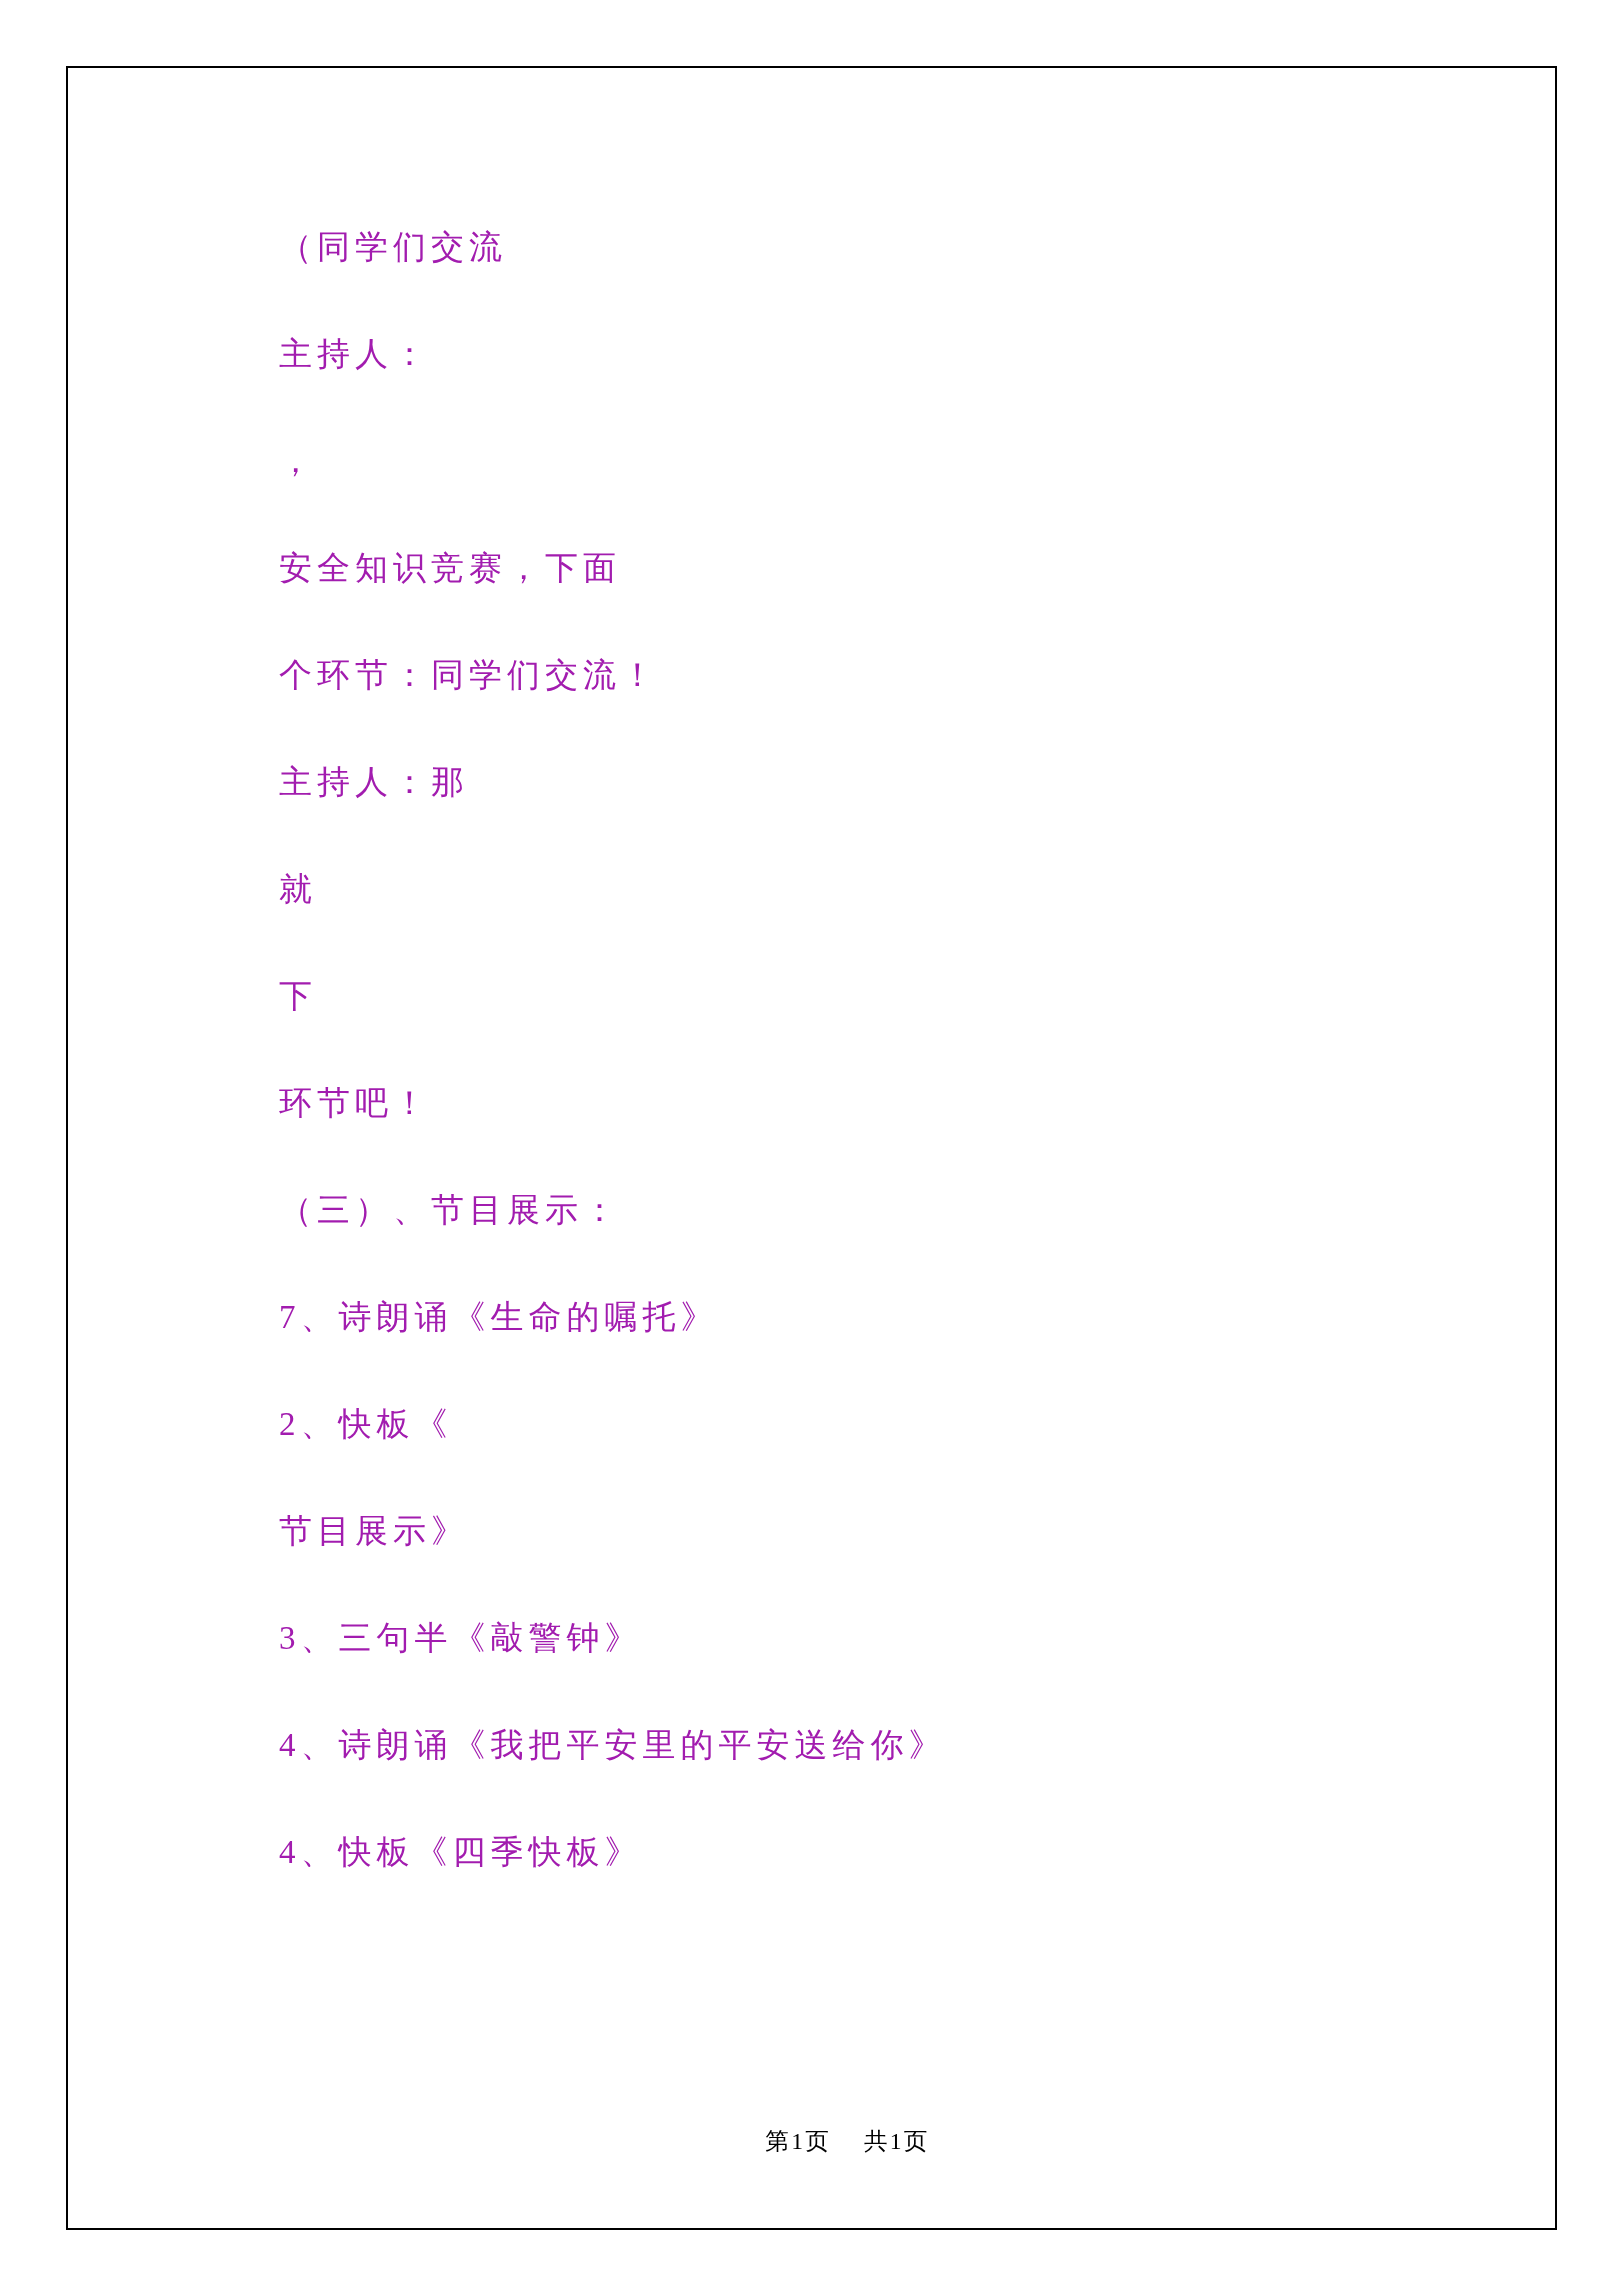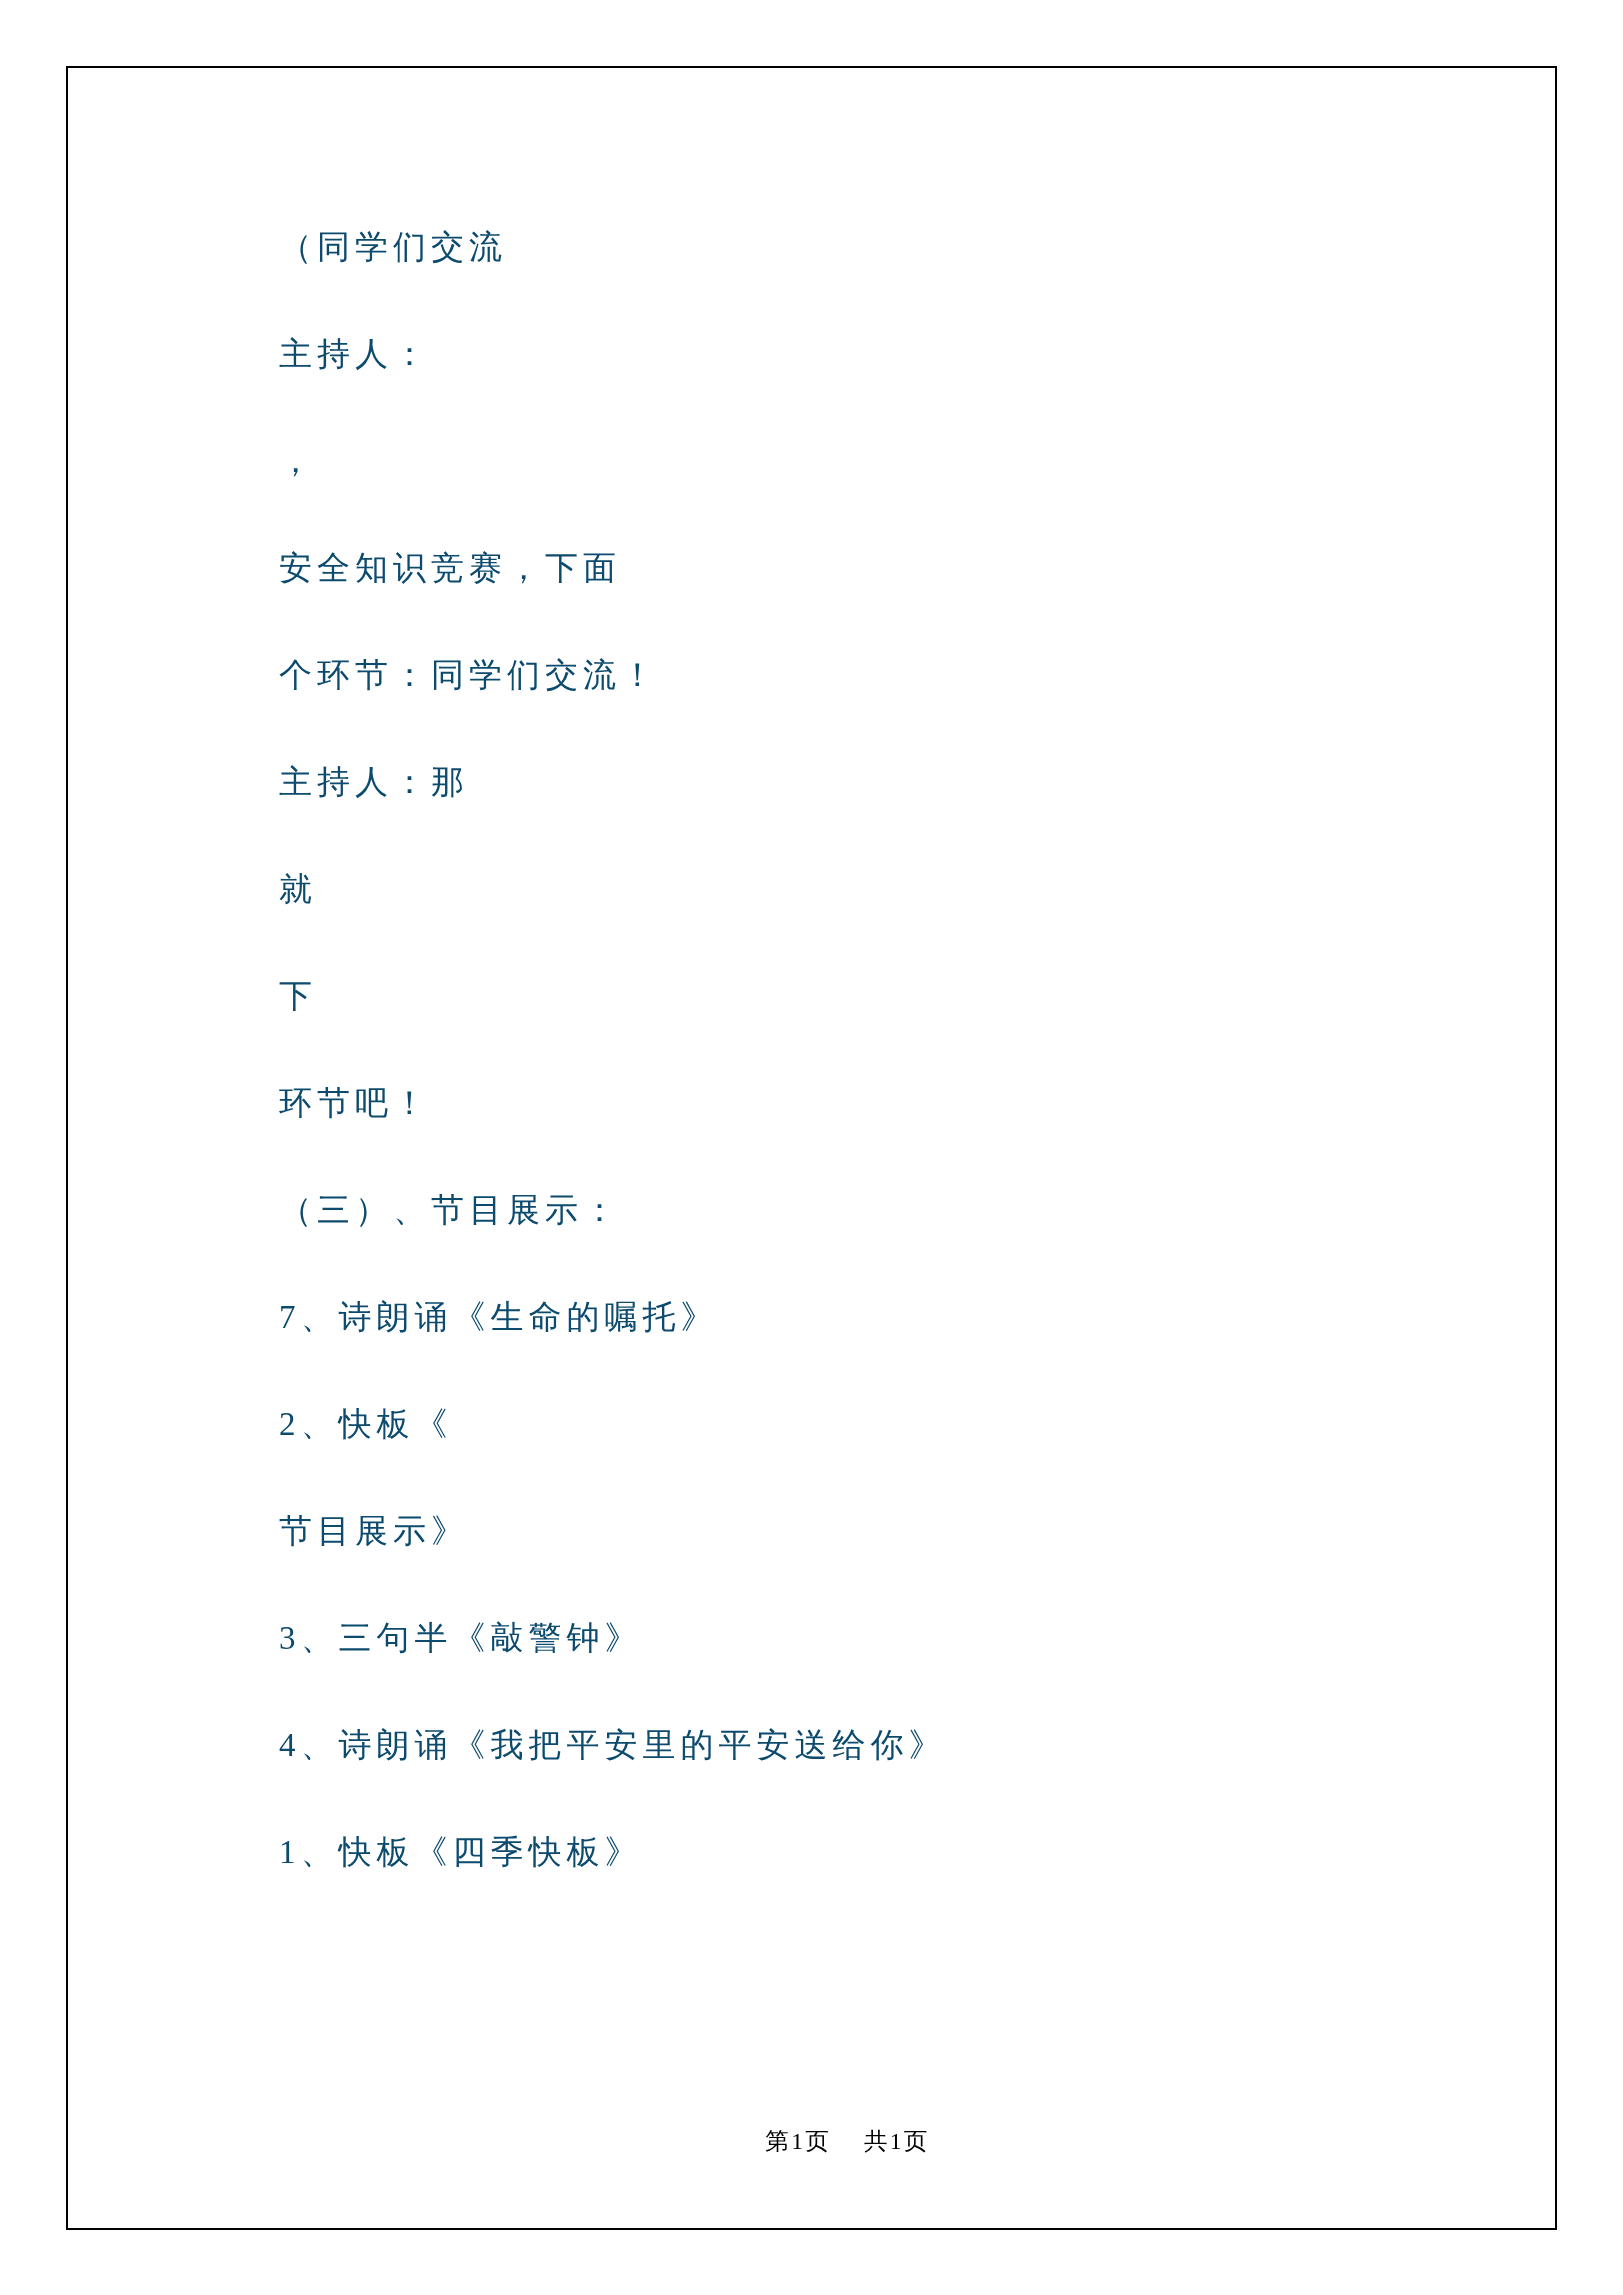--- a/index.html
+++ b/index.html
@@ -30,21 +30,21 @@
     top: 194px;
     width: 1178px;
   }
   .doc-line {
     margin: 0;
     padding: 0;
     font-size: 33px;
     line-height: 107px;
     letter-spacing: 5px;
     white-space: pre;
-    color: #0c4a6e;
+    color: #a21caf;
   }
   .page-footer {
     position: absolute;
     left: 0;
     top: 2129px;
     width: 1623px;
     text-align: center;
     font-size: 23.6px;
     line-height: 1.1;
     letter-spacing: 2.2px;
@@ -69,20 +69,20 @@
   <p class="doc-line">主持人：那</p>
   <p class="doc-line">就</p>
   <p class="doc-line">下</p>
   <p class="doc-line">环节吧！</p>
   <p class="doc-line">（三）、节目展示：</p>
   <p class="doc-line">7、诗朗诵《生命的嘱托》</p>
   <p class="doc-line">2、快板《</p>
   <p class="doc-line">节目展示》</p>
   <p class="doc-line">3、三句半《敲警钟》</p>
   <p class="doc-line">4、诗朗诵《我把平安里的平安送给你》</p>
-  <p class="doc-line">1、快板《四季快板》</p>
+  <p class="doc-line">4、快板《四季快板》</p>
 </div>
 
 <div class="page-footer">
   <span>第1页</span>
   <span class="total">共1页</span>
 </div>
 
 
 </body></html>

